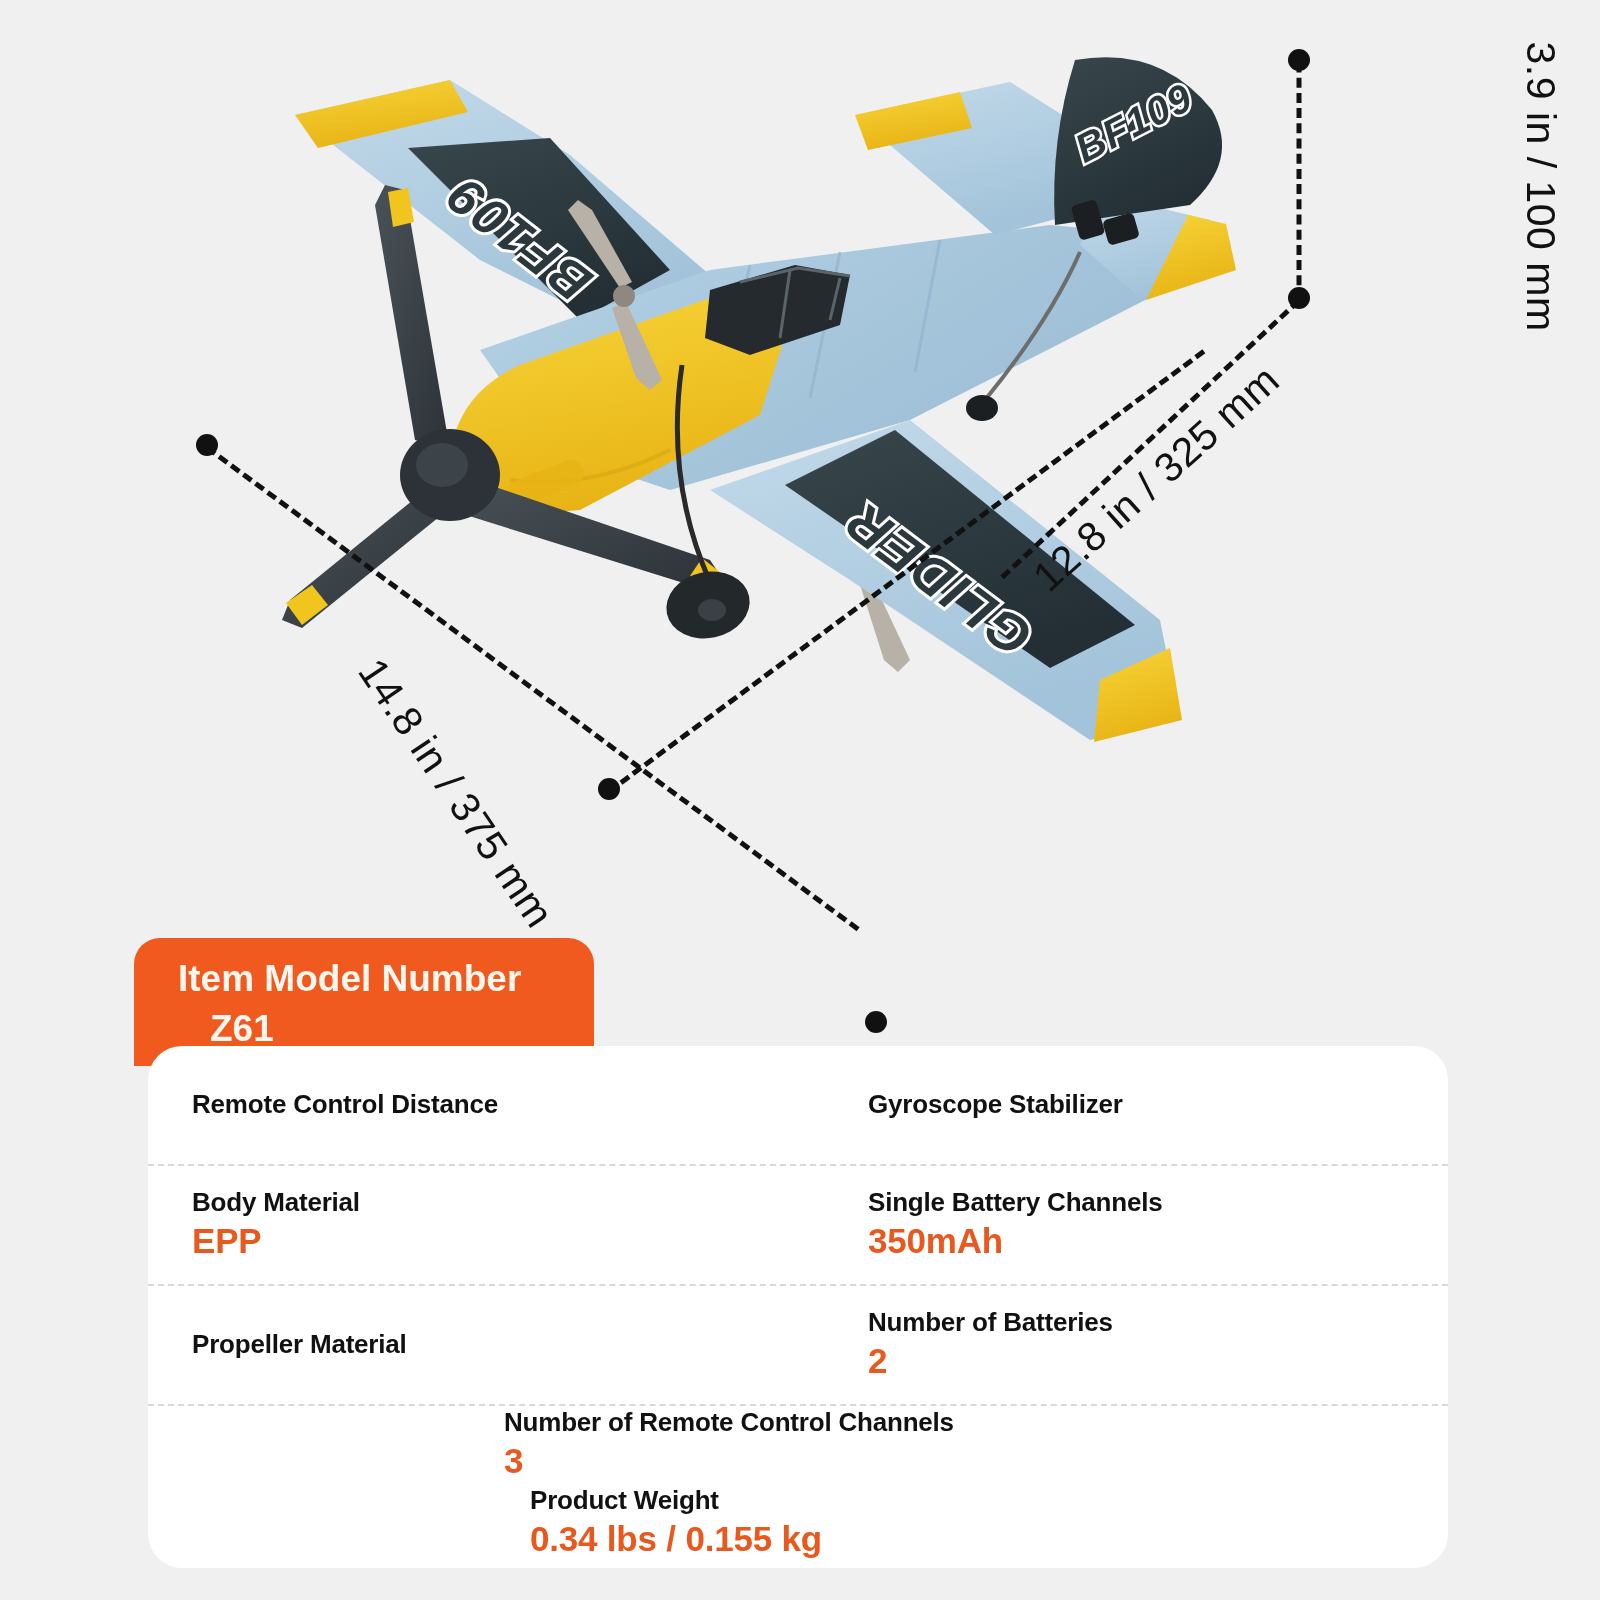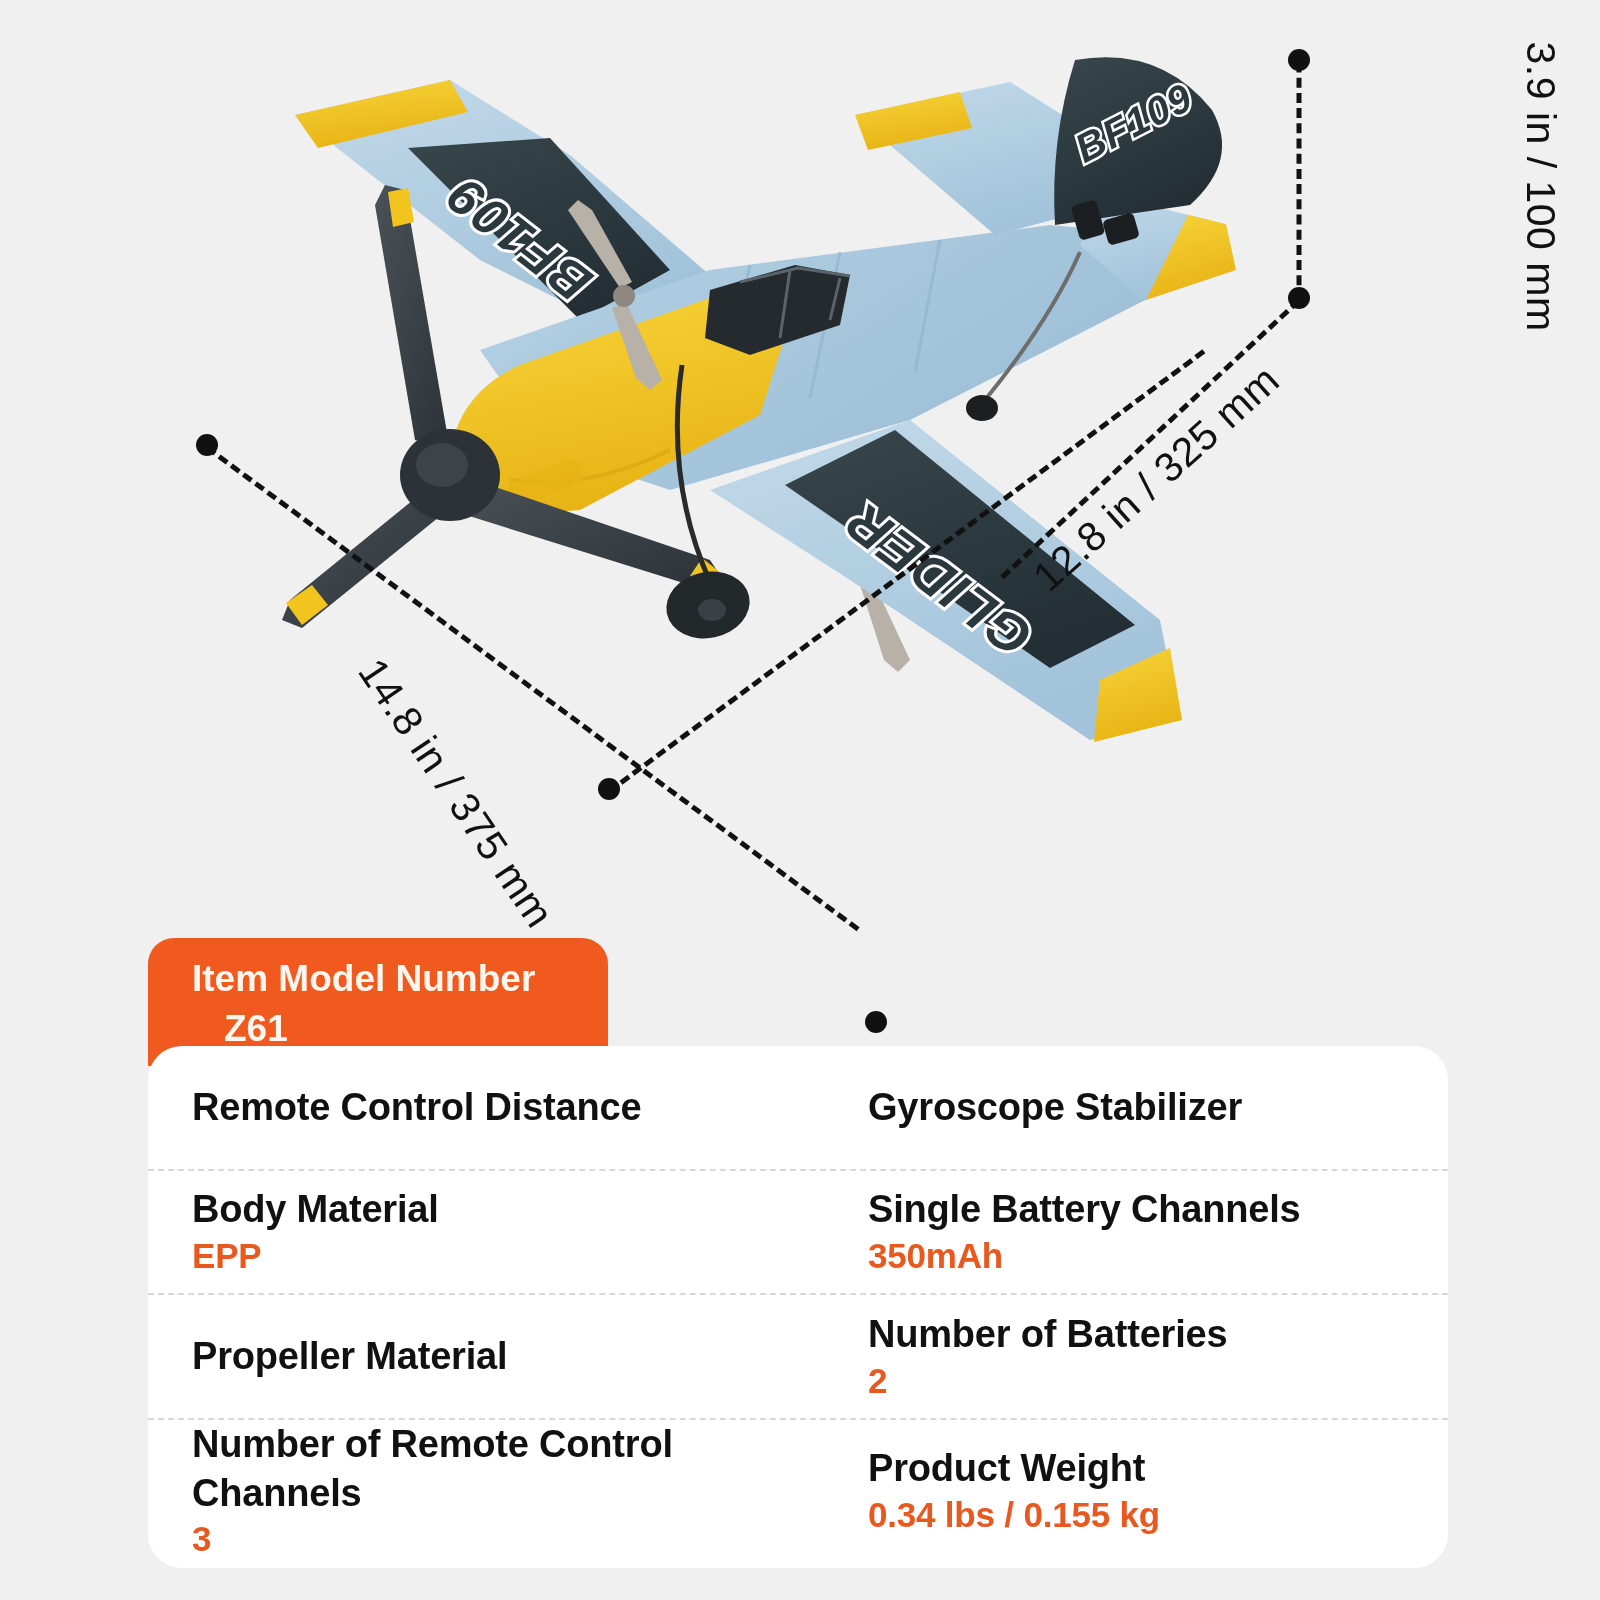--- a/index.html
+++ b/index.html
@@ -27,45 +27,45 @@
     font-size: 41px; font-weight: 400; color: #111;
     white-space: nowrap; transform-origin: 0 50%;
     letter-spacing: .5px;
   }
 
   
   #plane { position: absolute; left: 150px; top: 20px; width: 1150px; height: 820px; }
 
   
   #tab {
-    position: absolute; left: 148px; top: 938px;
+    position: absolute; left: 134px; top: 938px;
     width: 460px; height: 128px;
     background: #f05a1e;
     border-radius: 26px 26px 0 0;
     padding: 16px 0 0 44px;
   }
   #tab .t-label { font-size: 37px; font-weight: bold; color: #fdf6ef; line-height: 1.34; }
   #tab .t-value { font-size: 37px; font-weight: bold; color: #fdf6ef; line-height: 1.34; margin-left: 32px; }
 
   #card {
     position: absolute; left: 148px; top: 1046px;
     width: 1300px; height: 522px;
     background: #fff;
     border-radius: 34px;
   }
   .rows { display: flex; flex-direction: column; height: 100%; padding: 0 0 6px 0; }
   .row {
     flex: 1; display: flex; align-items: center;
     border-bottom: 2px dashed #d8d8d8;
   }
-  .row:last-child { border-bottom: none; }
+  .row:last-child { border-bottom: none; flex-direction: column; }
   .cell { padding-left: 44px; }
   .cell.left { width: 52%; }
   .cell.right { width: 48%; }
-  .c-label { font-size: 38px; font-weight: bold; color: #111; line-height: 1.28; letter-spacing: -0.2px; }
+  .c-label { font-size: 26px; font-weight: bold; color: #111; line-height: 1.28; letter-spacing: -0.2px; }
   .c-value { font-size: 35px; font-weight: bold; color: #e8591f; line-height: 1.28; letter-spacing: -0.2px; }
 </style>
 </head>
 <body>
 
 <div id="stage">
 
   <svg id="plane" viewBox="0 0 1150 820">
     <defs>
       <linearGradient id="blu" x1="0" y1="0" x2="0.4" y2="1">

